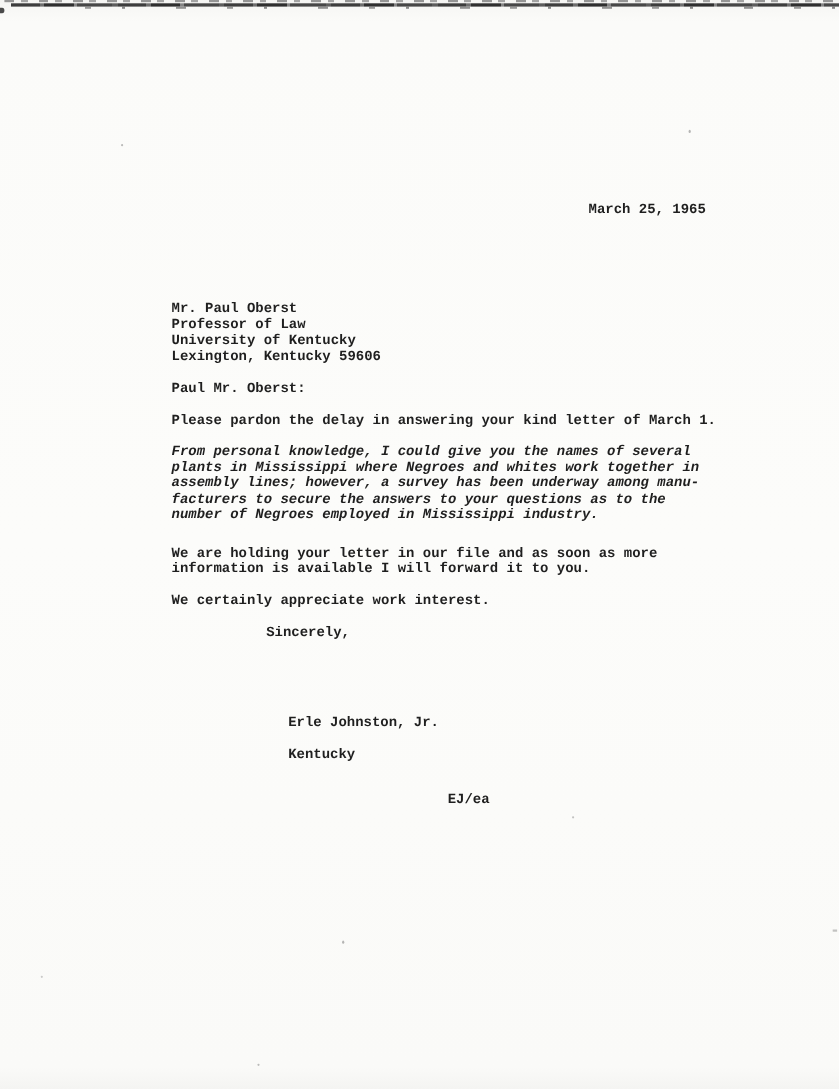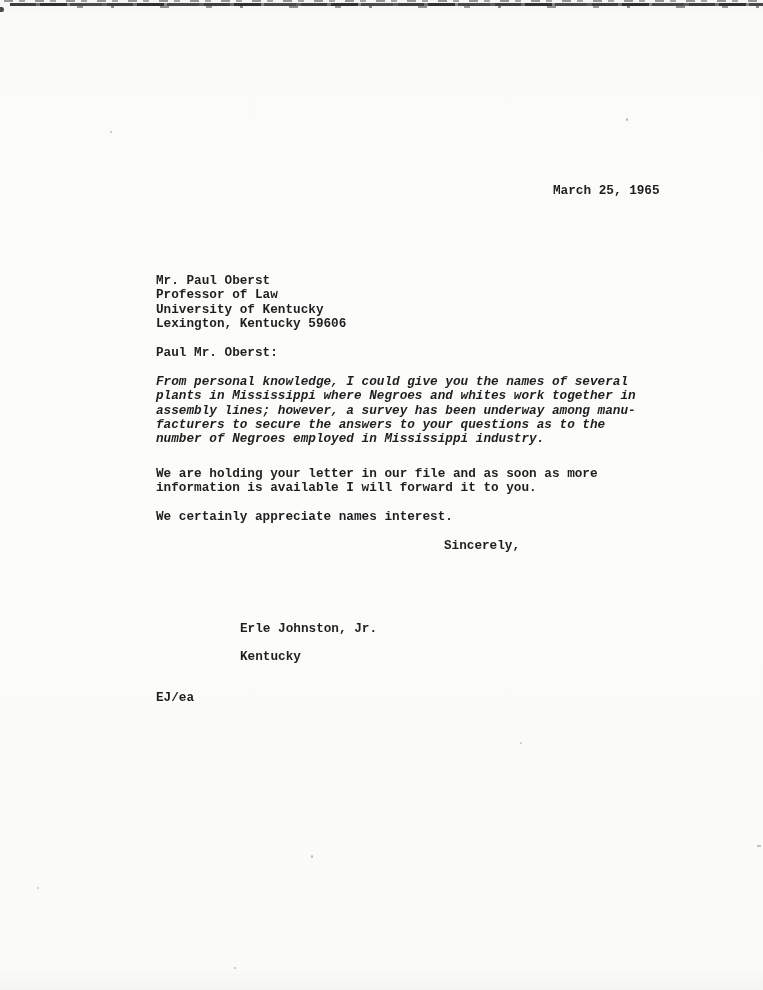--- a/index.html
+++ b/index.html
@@ -50,47 +50,46 @@
   .scan-top .edge-blob {
     position: absolute;
     top: 7px; left: 0;
     width: 4px; height: 5px;
     background: #4a4a4a;
     border-radius: 0 60% 60% 0;
   }
   
   .date-line {
     position: absolute;
-    left: 553px;
+    left: 535px;
     top: 184px;
     white-space: pre;
   }
   .letter-body {
     position: absolute;
     left: 156px;
     top: 274px;
     width: 540px;
   }
   .block {
     white-space: pre-line;
     margin: 0 0 14.4px 0;
   }
   .para-manu { margin-bottom: 20px; font-style: italic; }
   .closing {
-    margin-left: 112px;
+    margin-left: 86px;
     margin-bottom: 54px;
     white-space: pre;
-    text-align: center;
   }
   .signature {
-    margin-left: 84px;
+    margin-left: 106px;
     margin-bottom: 12px;
     white-space: pre-line;
   }
-  .initials { white-space: pre; }
+  .initials { white-space: pre; text-align: center; }
   
   .speck {
     position: absolute;
     border-radius: 50%;
     background: #6f6f6f;
   }
 </style>
 </head>
 <body>
 
@@ -105,31 +104,32 @@
 
 <div class="letter-body">
 
   <div class="block">Mr. Paul Oberst
 Professor of Law
 University of Kentucky
 Lexington, Kentucky 59606</div>
 
   <div class="block">Paul Mr. Oberst:</div>
 
+  <div class="block">Please pardon the delay in answering your kind letter of March 1.</div>
 
   <div class="block para-manu">From personal knowledge, I could give you the names of several
 plants in Mississippi where Negroes and whites work together in
 assembly lines; however, a survey has been underway among manu-
 facturers to secure the answers to your questions as to the
 number of Negroes employed in Mississippi industry.</div>
 
   <div class="block">We are holding your letter in our file and as soon as more
 information is available I will forward it to you.</div>
 
-  <div class="block">We certainly appreciate names interest.</div>
+  <div class="block">We certainly appreciate work interest.</div>
 
   <div class="closing">Sincerely,</div>
 
   <div class="signature">
     <div>Erle Johnston, Jr.</div>
     <div>Kentucky</div>
   </div>
 
   <div class="initials">EJ/ea</div>
 

